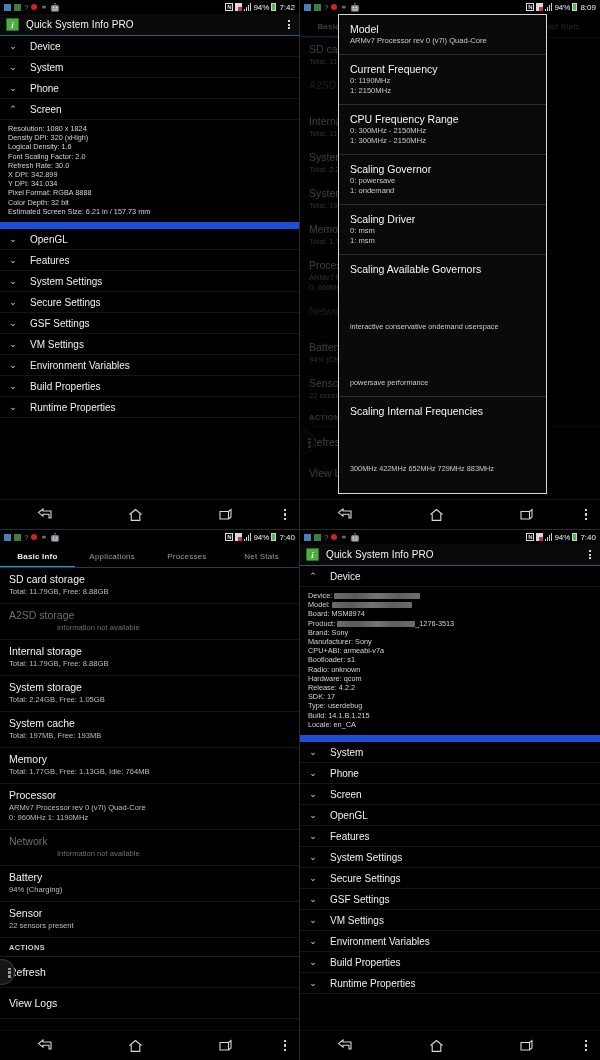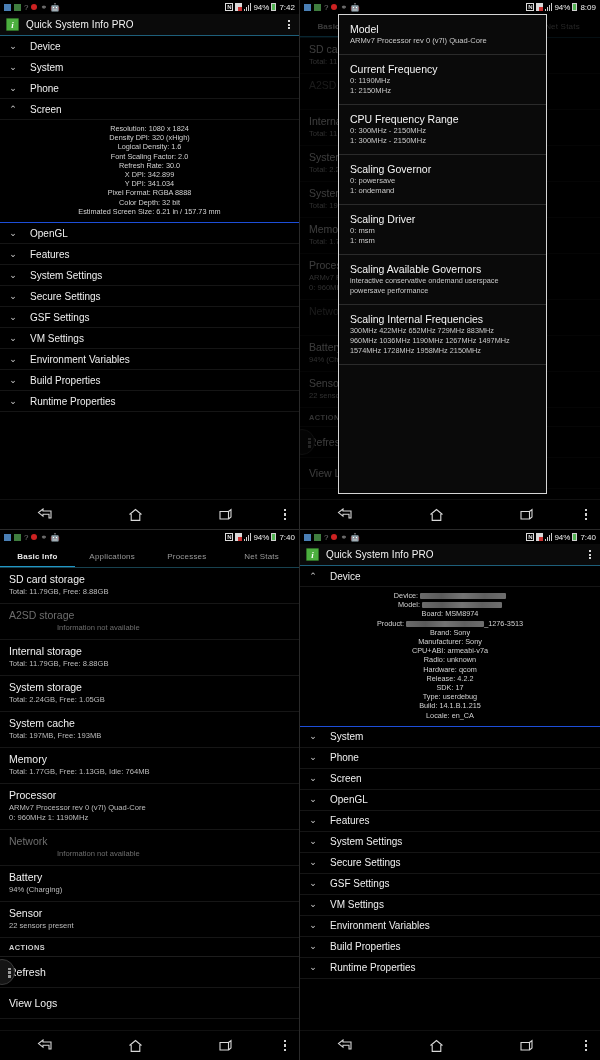--- a/index.html
+++ b/index.html
@@ -113,22 +113,21 @@
     border-bottom: 1px solid #151515;
   }
   .chev {
     width: 10px; color: #cfcfcf; font-size: 9px;
     display: inline-block; text-align: center; line-height: 1;
   }
   .section-label { font-size: 10px; color: #efefef; margin-left: 12px; }
 
   .detail-block {
     padding: 4px 8px 6px 8px;
-    border-bottom: 1px solid #1d4ed8;
-    text-align: center;
+    border-bottom: 7px solid #1d4ed8;
   }
   .detail-line { font-size: 7.3px; color: #d2d2d2; line-height: 9.2px; white-space: nowrap; }
   .redact {
     display: inline-block; height: 6px; vertical-align: -1px;
     background: linear-gradient(90deg,#6b6b6b,#5a5a5a,#747474,#5f5f5f,#6e6e6e);
     filter: blur(0.6px); border-radius: 1px;
   }
 
   
   .info-item {
@@ -175,21 +174,21 @@
   .scrim { position: absolute; inset: 0; background: rgba(0,0,0,0.55); z-index: 18; }
   .dialog {
     position: absolute; left: 38px; top: 14px;
     width: 209px; height: 480px;
     background: #0a0a0a; border: 1px solid #d6d6d6;
     z-index: 20; overflow: hidden;
   }
   .dlg-block { padding: 7px 11px 8px 11px; border-bottom: 1px solid #2b2b2b; }
   .dlg-title { font-size: 10.5px; color: #f5f5f5; line-height: 14px; }
   .dlg-line { font-size: 7.6px; color: #cacaca; line-height: 10px; }
-  .dlg-line.wide { font-size: 7.3px; }
+  .dlg-line.wide { font-size: 7.3px; margin-top: 46px; }
 
   
   .behind { opacity: .55; }
 </style>
 </head>
 <body>
 
 <div class="grid">
 
   <div class="panel c1 r1">
@@ -665,20 +664,24 @@
         </div>
         <div class="detail-line">
           <span>Manufacturer:</span>
           <span>Sony</span>
         </div>
         <div class="detail-line">
           <span>CPU+ABI:</span>
           <span>armeabi-v7a</span>
         </div>
         <div class="detail-line">
+          <span>Bootloader:</span>
+          <span>s1</span>
+        </div>
+        <div class="detail-line">
           <span>Radio:</span>
           <span>unknown</span>
         </div>
         <div class="detail-line">
           <span>Hardware:</span>
           <span>qcom</span>
         </div>
         <div class="detail-line">
           <span>Release:</span>
           <span>4.2.2</span>

